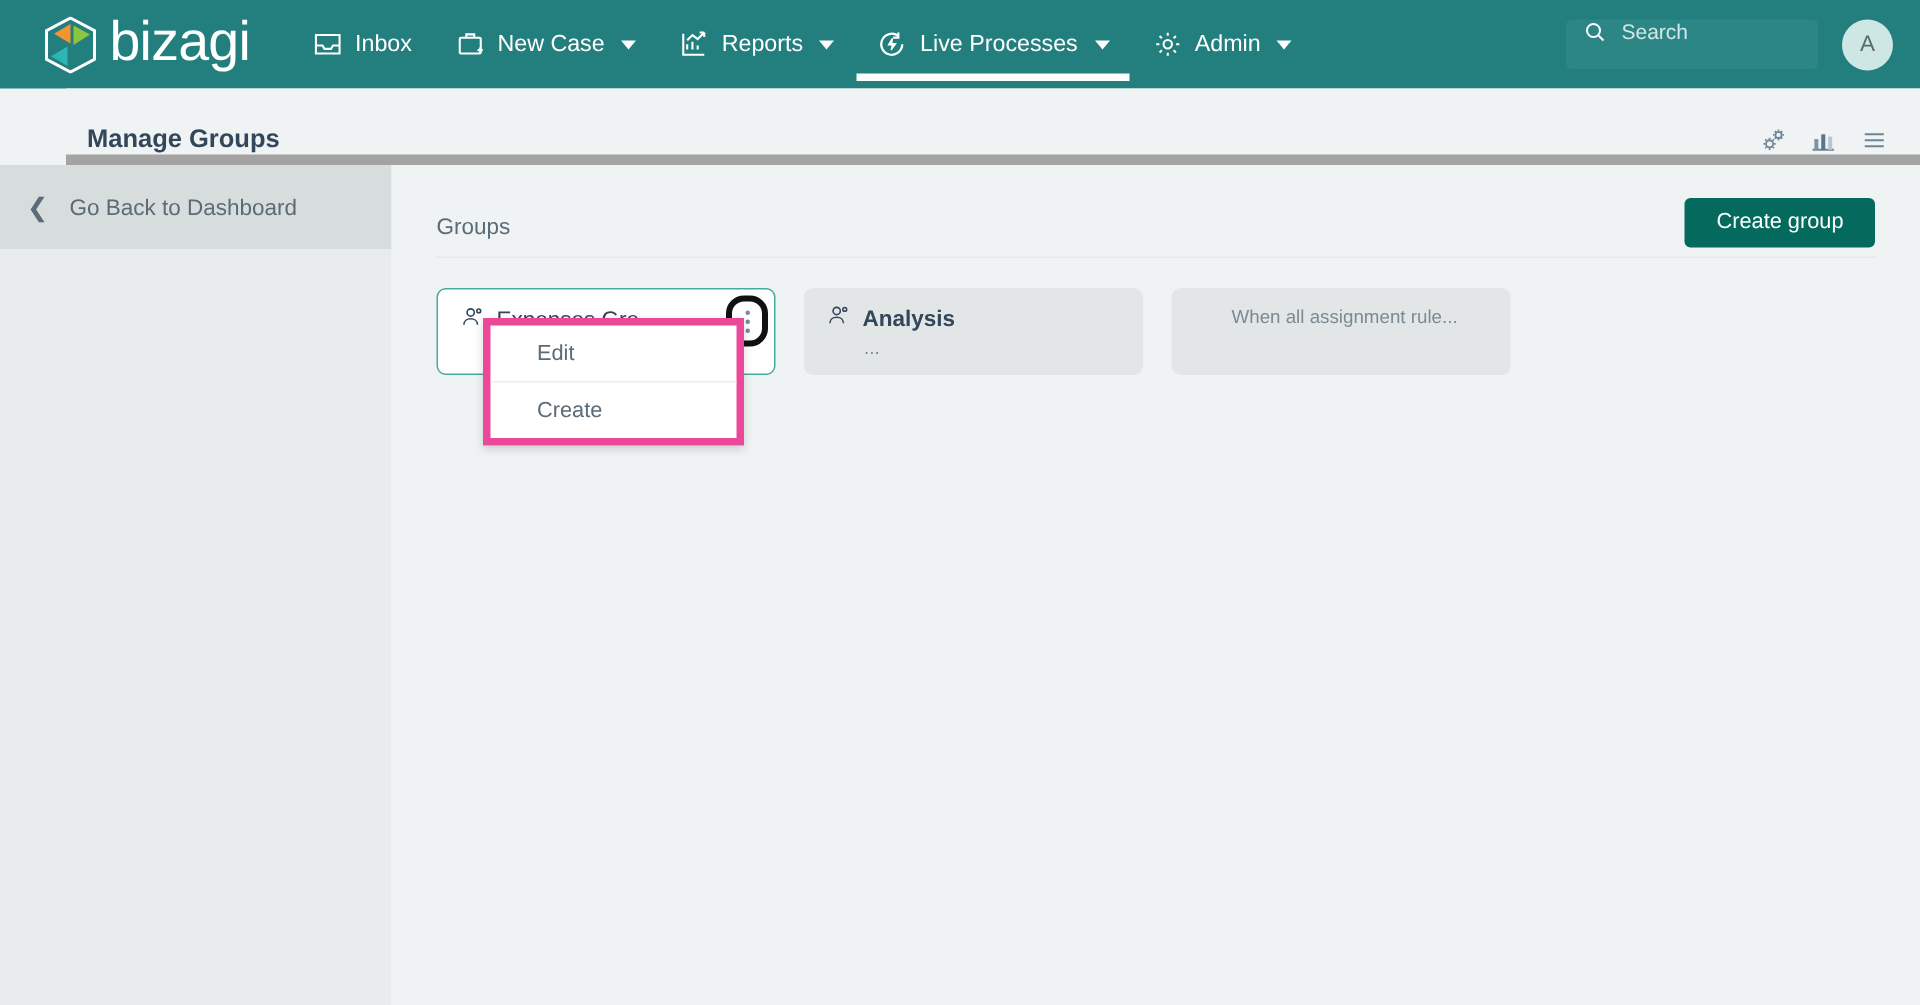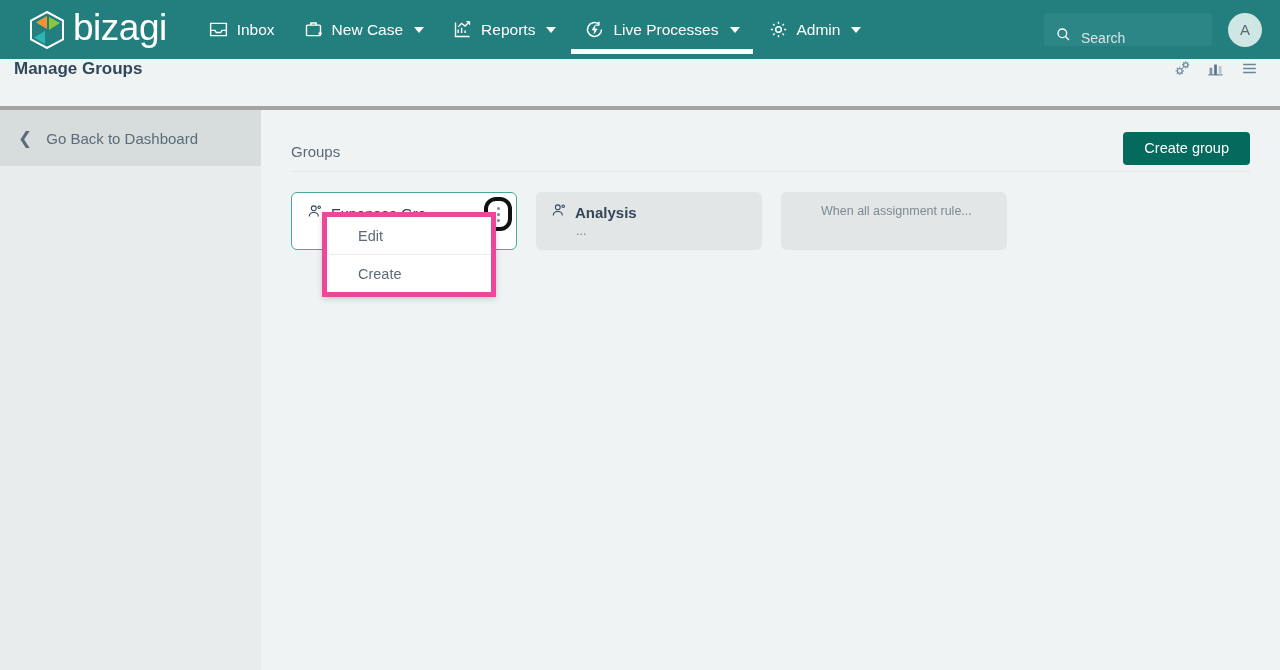--- a/index.html
+++ b/index.html
@@ -49,21 +49,21 @@
     margin-left: 3px;
   }
   .nav-item.active::after {
     content: "";
     position: absolute;
     left: 0; right: 0; bottom: 0;
     height: 5px;
     background: #ffffff;
   }
   .search-box {
-    display: flex; align-items: flex-end; gap: 10px;
+    display: flex; align-items: flex-start; gap: 10px;
     background: #2c8686;
     border-radius: 4px;
     height: 33px;
     width: 168px;
     padding: 0 11px;
     margin-left: auto;
     margin-right: 16px;
     cursor: text;
   }
   .search-box input {
@@ -84,23 +84,24 @@
     font-size: 15px;
     cursor: pointer;
   }
 
   
   .page-header {
     position: relative;
     height: 51px;
     background: #eff3f3;
     display: flex;
-    align-items: flex-start;
+    align-items: flex-end;
     padding: 0 20px 0 14px;
-    border-bottom: 4px solid #a3a3a3;
+    border-bottom: 7px solid #a3a3a3;
+    margin-left: 44px;
   }
   .page-title {
     font-size: 17px;
     color: #33475b;
     font-weight: bold;
   }
   .header-actions {
     margin-left: auto;
     display: flex; align-items: center; gap: 14px;
   }

